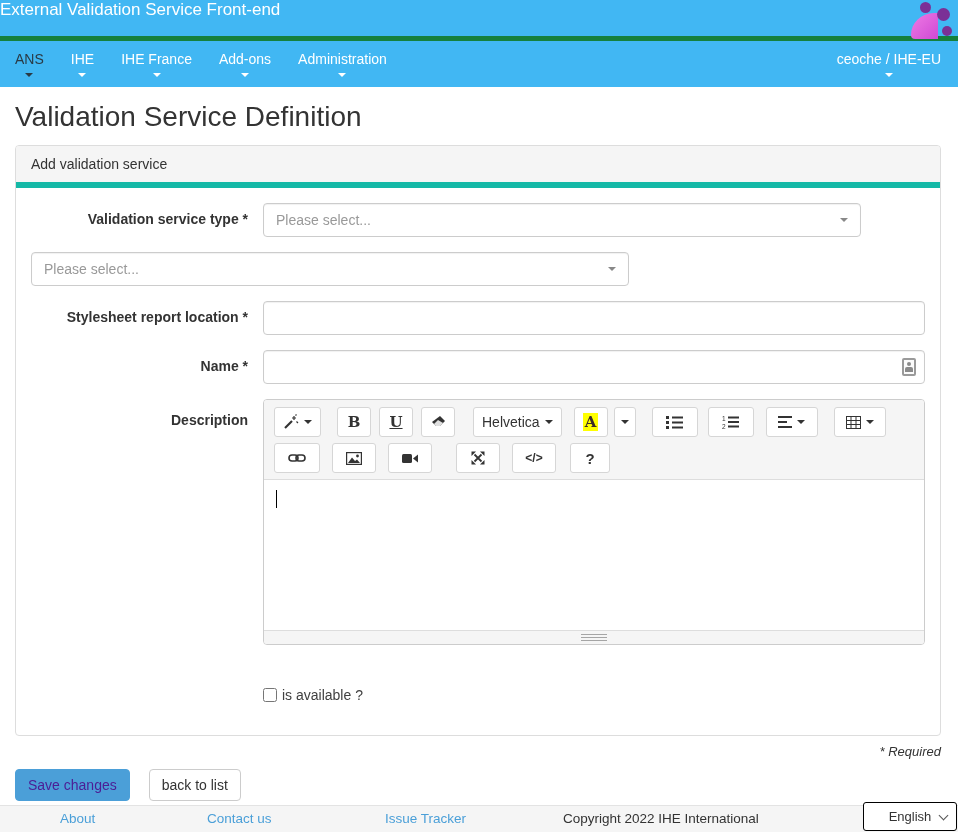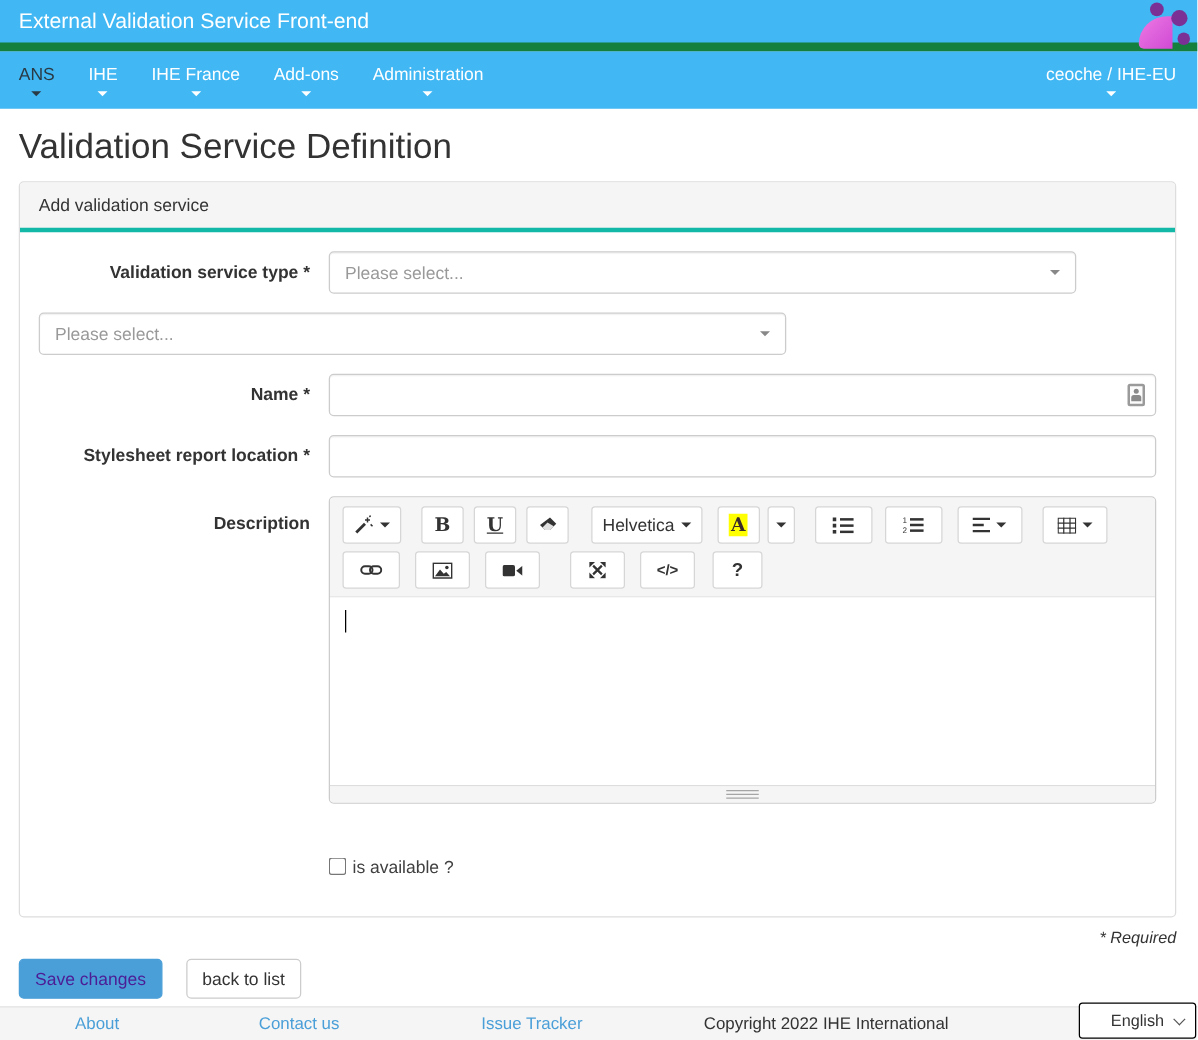--- a/index.html
+++ b/index.html
@@ -3,22 +3,22 @@
 <meta charset="utf-8">
 <style>
   * { box-sizing: border-box; }
   html,body { margin:0; padding:0; }
   body {
     width:958px; height:832px; position:relative; overflow:hidden;
     background:#fff; font-family:"Liberation Sans", sans-serif; color:#333;
   }
   
   .app-header {
-    height:41px; background:#41b7f3; border-bottom:7px solid #15803d;
-    display:flex; align-items:center; padding:0 15px; position:relative;
+    height:41px; background:#41b7f3; border-bottom:5px solid #15803d;
+    display:flex; align-items:flex-start; padding:0 0; position:relative;
   }
   .app-title { color:#fff; font-size:17px; }
   .logo { position:absolute; right:6px; top:1px; width:48px; height:39px; }
   .logo .quarter {
     position:absolute; left:7px; bottom:1px; width:27px; height:26px;
     background:linear-gradient(135deg,#ef7ae4,#cf4ad4);
     border-radius:100% 0 0 18%;
   }
   .logo .dot { position:absolute; border-radius:50%; background:#7b3096; }
   .logo .d1 { left:16px; top:1px;  width:11px; height:11px; }
@@ -34,21 +34,21 @@
   .nav-user { margin-left:auto; margin-right:2px; color:#fff; display:inline-flex; align-items:center; gap:6px;flex-direction:column; }
   .caret {
     display:inline-block; width:0; height:0;
     border-left:4px solid transparent; border-right:4px solid transparent;
     border-top:4px solid currentColor;
   }
   
   .page-title { font-size:28px; font-weight:400; color:#333; margin:14px 0 12px 15px; }
   .panel { margin:0 17px 0 15px; border:1px solid #ddd; border-radius:4px; background:#fff; }
   .panel-heading {
-    background:#f5f5f5; border-bottom:4px solid #14b8a6; padding:10px 15px;
+    background:#f5f5f5; border-bottom:6px solid #14b8a6; padding:10px 15px;
     font-size:14px; color:#333; border-radius:3px 3px 0 0;
   }
   .panel-body { padding:15px 15px 32px 15px; }
   .form-row { display:flex; margin-bottom:15px; align-items:flex-start; }
   .label-col { width:232px; flex:0 0 232px; text-align:right; padding:8px 15px 0 0; font-weight:bold; font-size:14px; color:#333; }
   .control-col { flex:1 1 auto; position:relative; }
   .sel {
     position:relative; width:598px; height:34px; border:1px solid #ccc; border-radius:4px;
     background:#fff; display:flex; align-items:center; padding:0 26px 0 12px;
     color:#999; font-size:14px; box-shadow:inset 0 1px 1px rgba(0,0,0,.06); cursor:pointer;
@@ -169,31 +169,31 @@
     <div class="form-row">
       <div class="control-col">
         <div class="sel">
           <span>Please select...</span>
           <span class="caret"></span>
         </div>
       </div>
     </div>
 
     <div class="form-row">
+      <div class="label-col">Stylesheet report location *</div>
+      <div class="control-col">
+        <input class="inp" type="text" value="" style="">
+      </div>
+    </div>
+
+    <div class="form-row">
       <div class="label-col">Name *</div>
       <div class="control-col">
         <input class="inp" type="text" value="" style="">
         <span class="contact-icon"></span>
-      </div>
-    </div>
-
-    <div class="form-row">
-      <div class="label-col">Stylesheet report location *</div>
-      <div class="control-col">
-        <input class="inp" type="text" value="" style="">
       </div>
     </div>
 
     <div class="form-row">
       <div class="label-col" style="padding-top:13px;">Description</div>
       <div class="control-col">
         <div class="editor">
           <div class="note-toolbar">
             <div class="tb-row">
               <span class="nbtn" style="margin-right:16px;">

